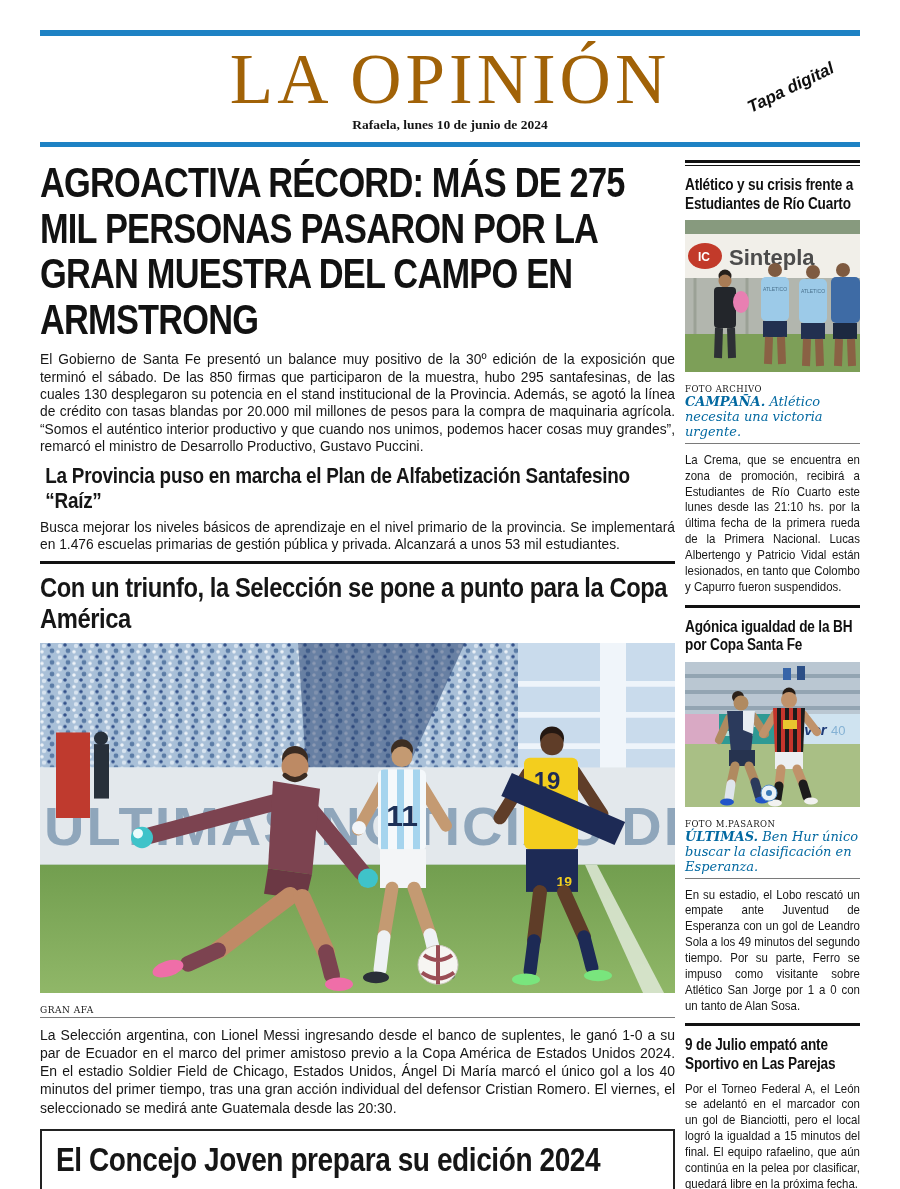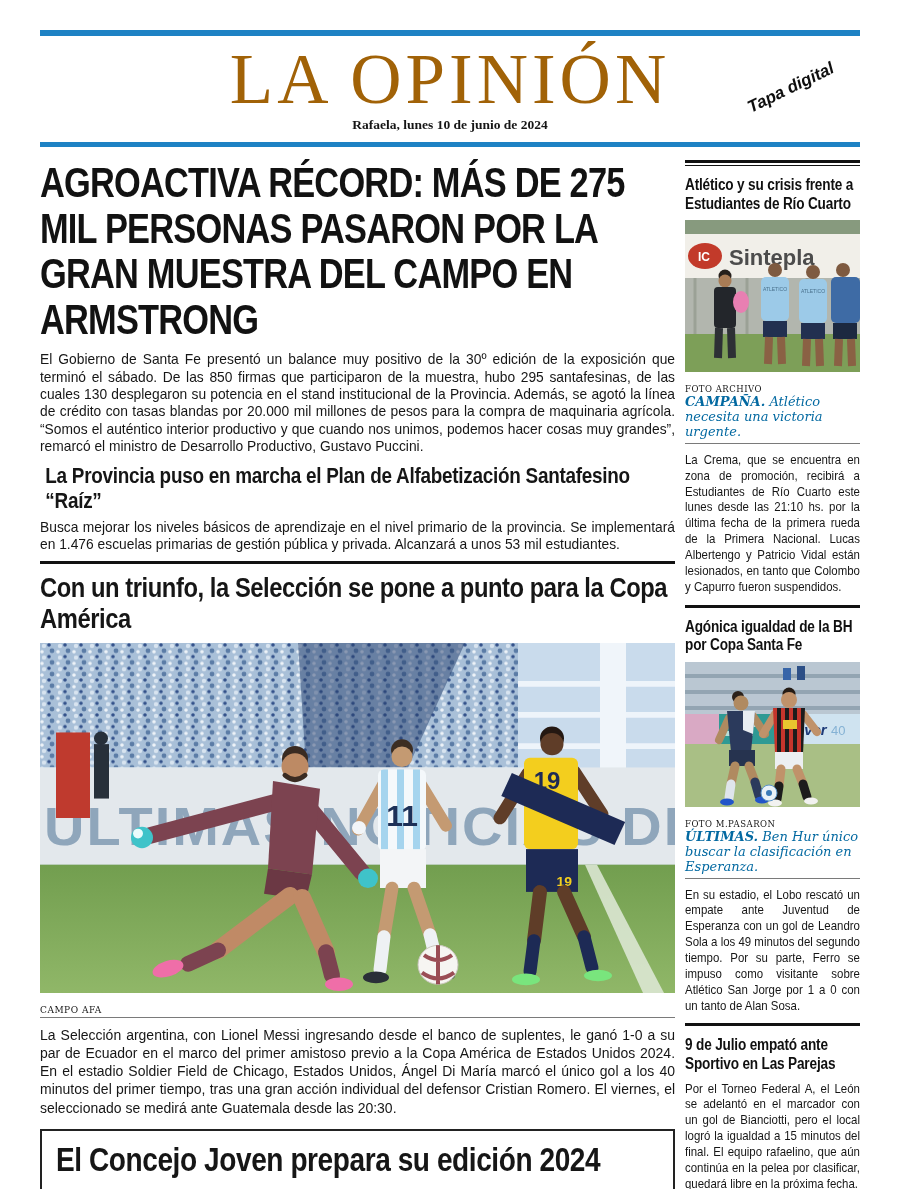--- a/index.html
+++ b/index.html
@@ -168,21 +168,21 @@
           <ellipse cx="486" cy="346" rx="14" ry="6" fill="#79e57d"></ellipse>
           <ellipse cx="558" cy="342" rx="14" ry="6" fill="#79e57d"></ellipse>
         </g>
 
         <g>
           <circle cx="398" cy="331" r="20" fill="#f6f5f2" stroke="#c9c5bd"></circle>
           <path d="M384,321 q14,10 28,0 M382,339 q16,12 32,0 M398,311 v40" stroke="#8a2f3a" stroke-width="4" fill="none" opacity=".85"></path>
         </g>
       </svg>
 
-      <div class="credit">CAMPO AFA</div>
+      <div class="credit">GRAN AFA</div>
       <hr class="thin-rule">
 
       <p class="story-body c92">La Selección argentina, con Lionel Messi ingresando desde el banco de suplentes, le ganó 1-0 a su par de Ecuador en el marco del primer amistoso previo a la Copa América de Estados Unidos 2024. En el estadio Soldier Field de Chicago, Estados Unidos, Ángel Di María marcó el único gol a los 40 minutos del primer tiempo, tras una gran acción individual del defensor Cristian Romero. El viernes, el seleccionado se medirá ante Guatemala desde las 20:30.</p>
 
       <div class="box">
         <h2 class="box-head c85">El Concejo Joven prepara su edición 2024</h2>
 
       </div>
     </div>
 

